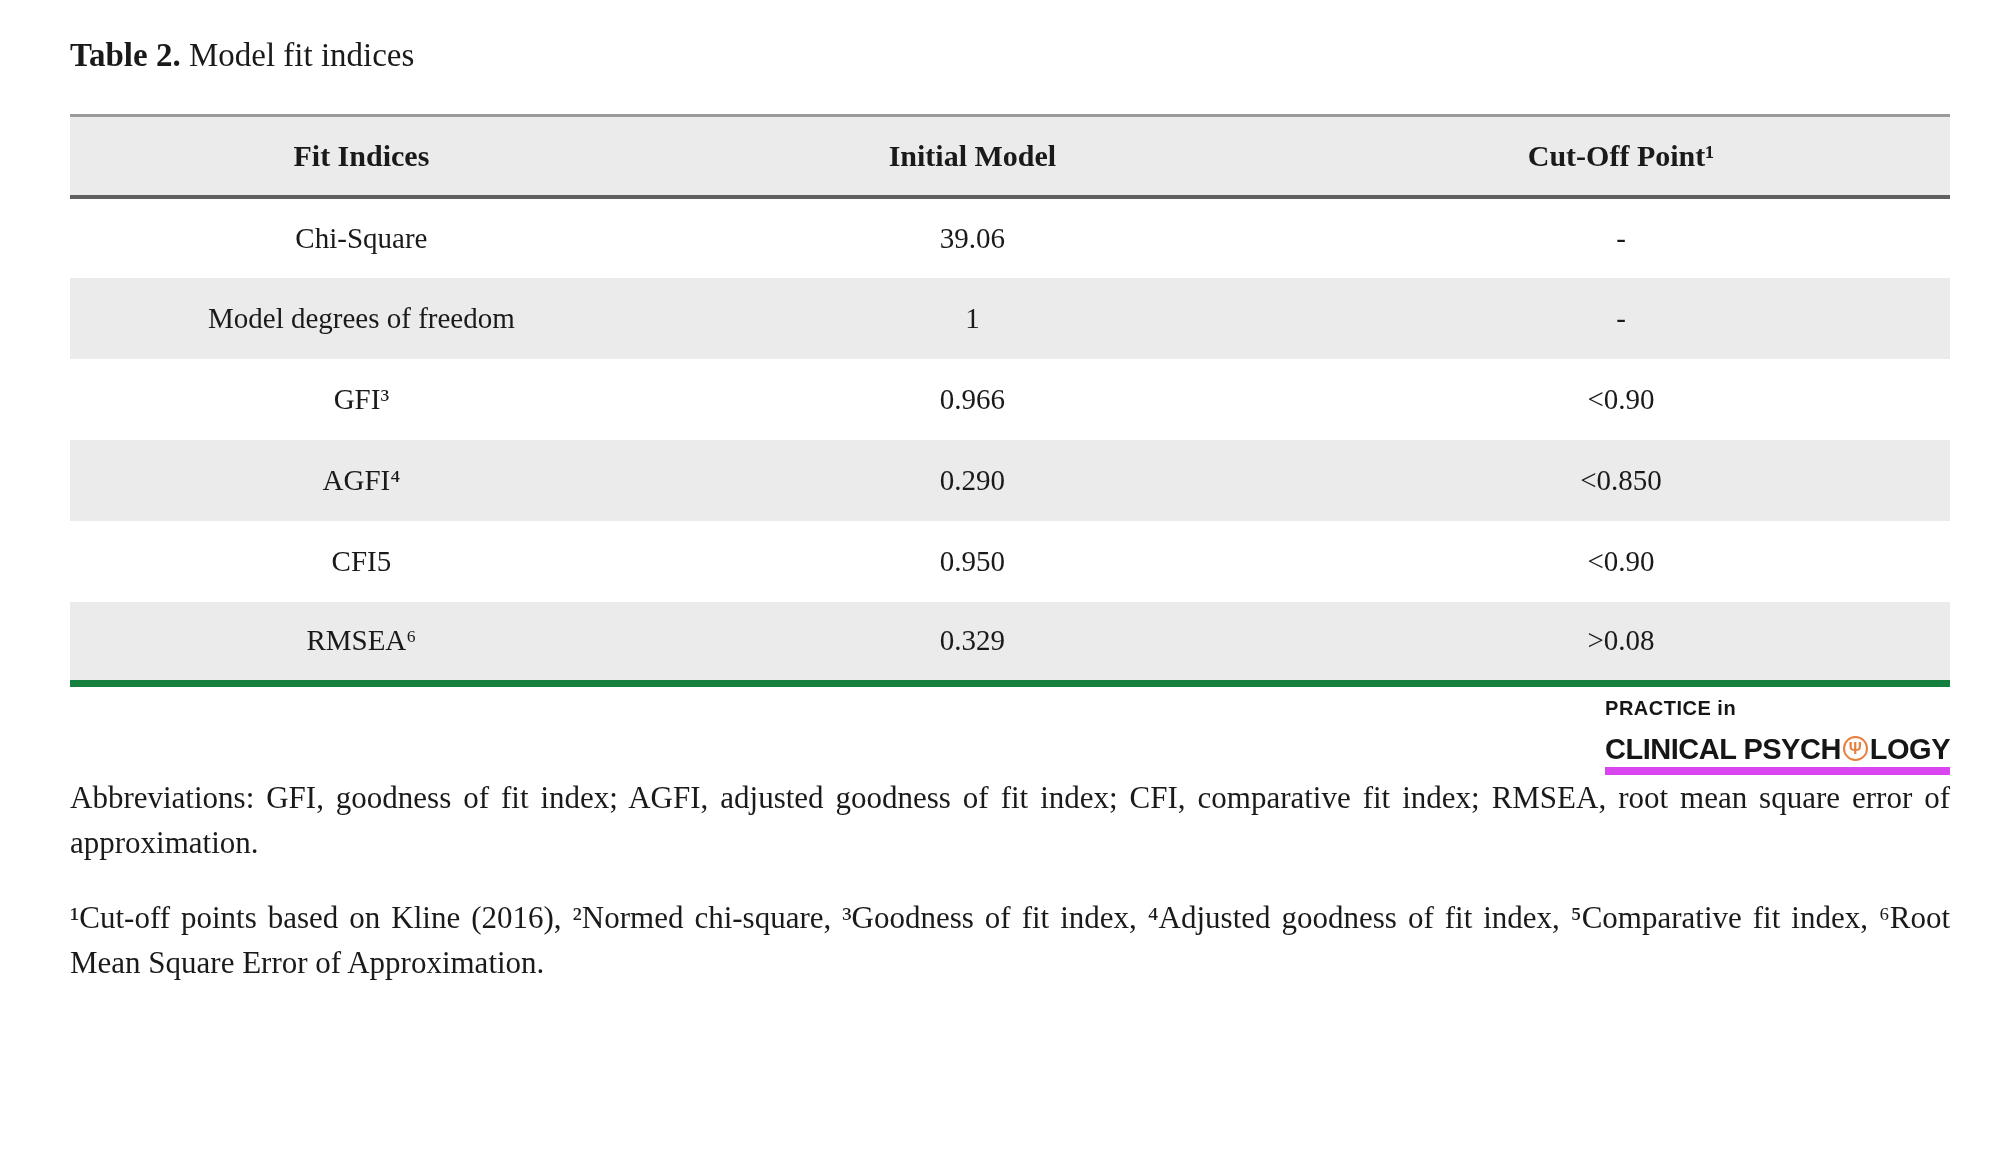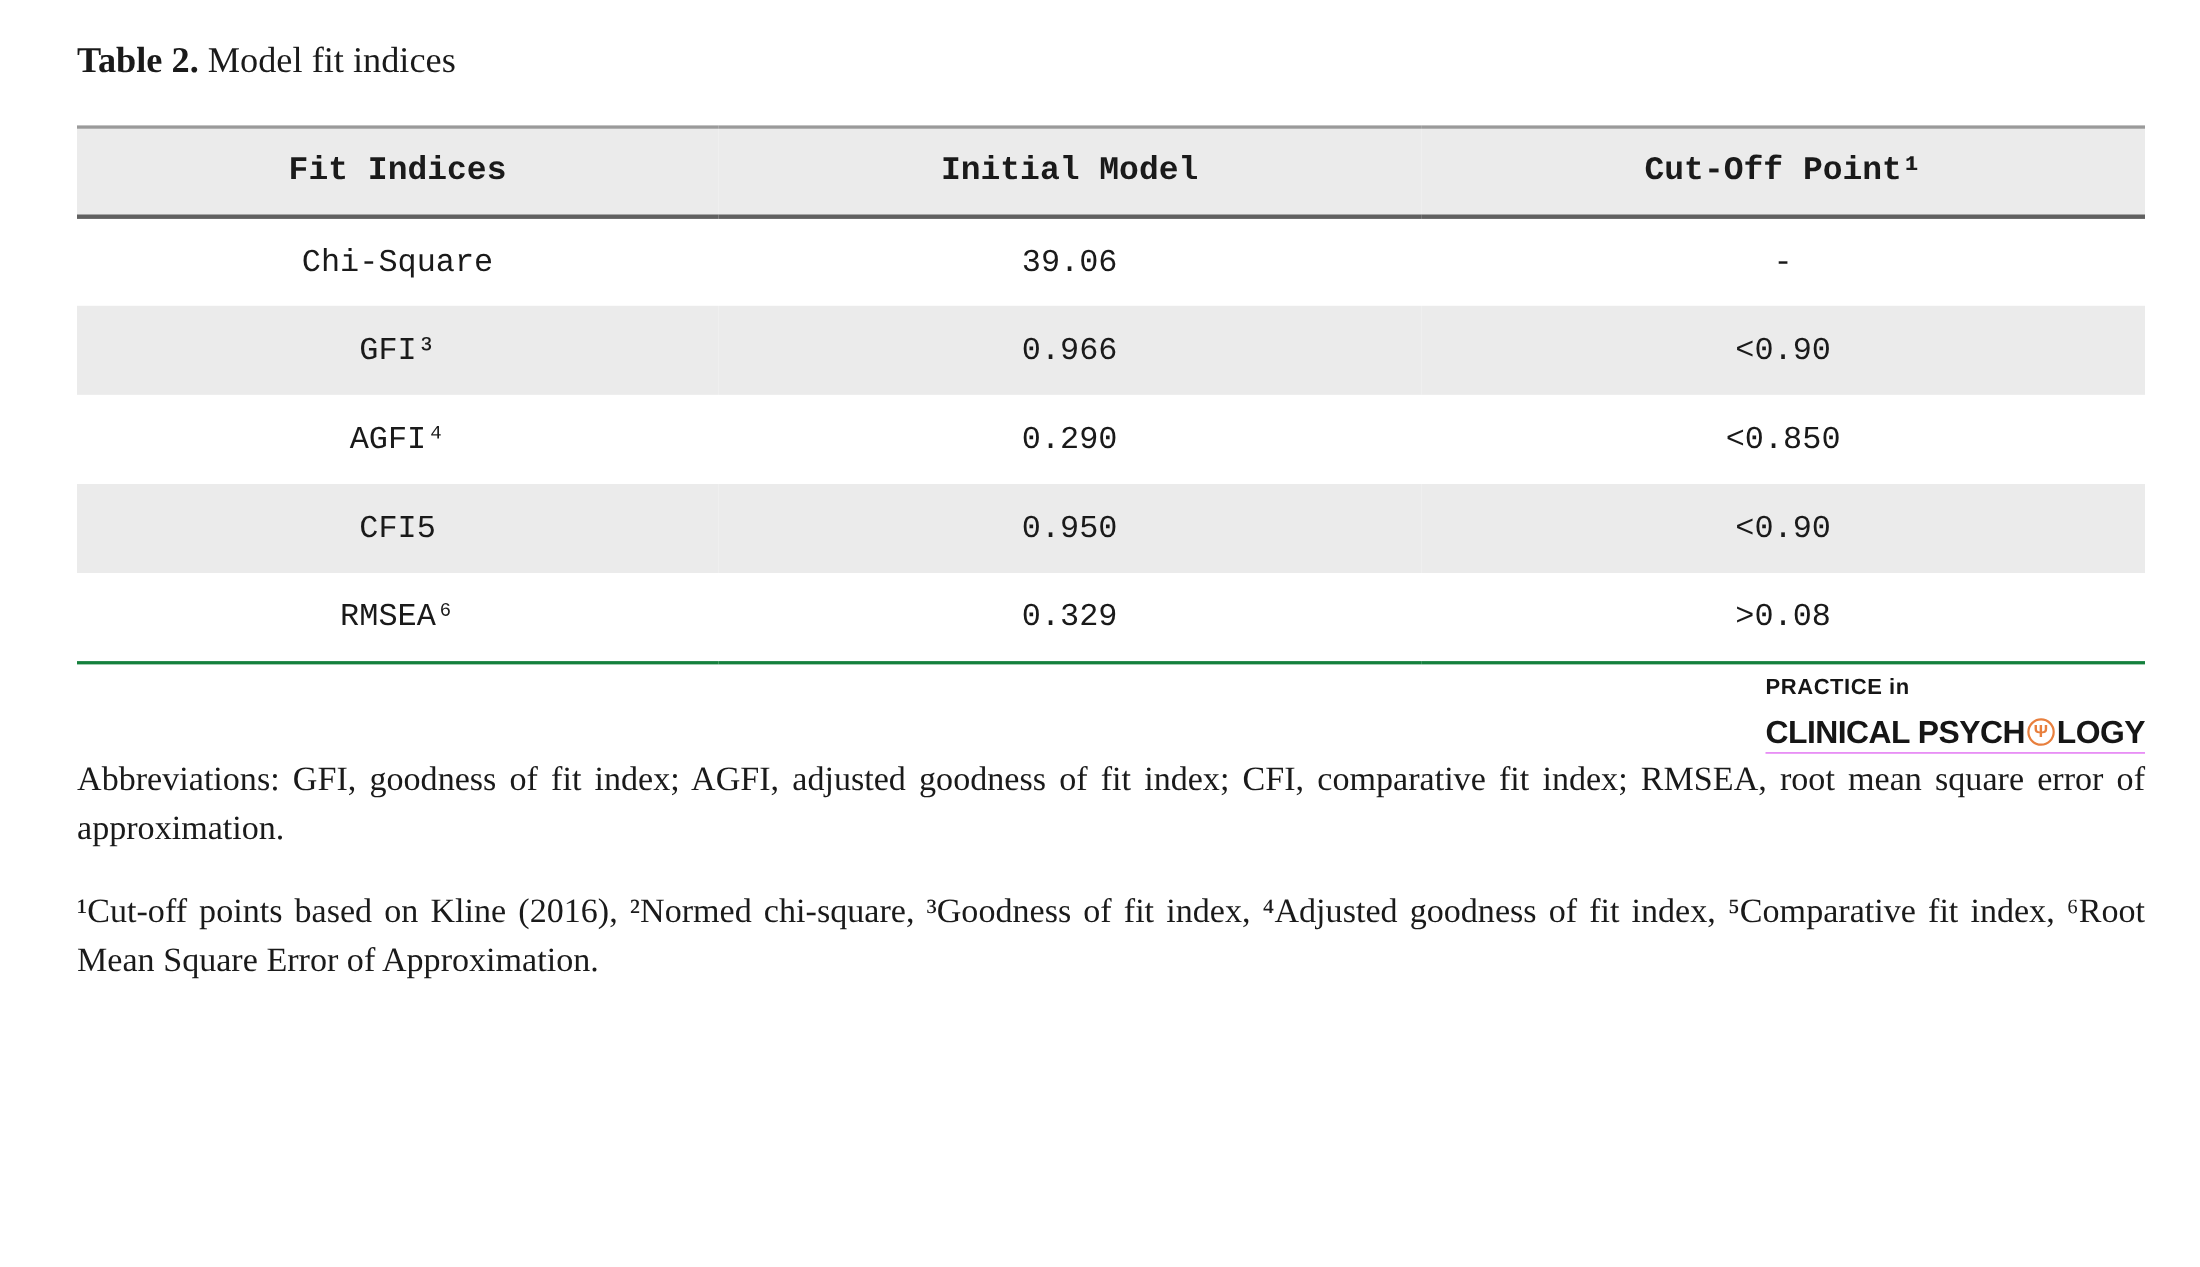--- a/index.html
+++ b/index.html
@@ -22,23 +22,23 @@
     line-height: 1.2;
     margin: 4px 0 38px 0;
   }
   .table-title .bold { font-weight: bold; }
 
   
   table.fit-table {
     width: 1880px;
     border-collapse: collapse;
     table-layout: fixed;
-    font-family: Liberation Mono, monospace;
+    font-family: Liberation Serif, serif;
     border-top: 3px solid #9a9a9a;
-    border-bottom: 3px solid #15803d;
+    border-bottom: 7px solid #15803d;
   }
   table.fit-table thead tr {
     background: #ebebeb;
     height: 82px;
     border-bottom: 4px solid #606060;
   }
   table.fit-table th {
     font-size: 30px;
     font-weight: bold;
     text-align: center;
@@ -55,21 +55,21 @@
   
   .logo-row {
     width: 1880px;
     display: flex;
     justify-content: flex-end;
     margin-top: 10px;
   }
   .logo {
     display: inline-block;
     text-align: left;
-    border-bottom: 1px solid #d946ef;
+    border-bottom: 8px solid #d946ef;
     padding-bottom: 3px;
     font-family: "Liberation Sans", "DejaVu Sans", sans-serif;
     color: #161616;
   }
   .logo-line1 {
     font-size: 20px;
     font-weight: bold;
     letter-spacing: 0.5px;
     line-height: 1.1;
   }
@@ -134,20 +134,25 @@
         <th>Cut-Off Point¹</th>
       </tr>
     </thead>
     <tbody>
       <tr>
         <td>Chi-Square</td>
         <td>39.06</td>
         <td>-</td>
       </tr>
       <tr>
+        <td>Model degrees of freedom</td>
+        <td>1</td>
+        <td>-</td>
+      </tr>
+      <tr>
         <td>GFI³</td>
         <td>0.966</td>
         <td>&lt;0.90</td>
       </tr>
       <tr>
         <td>AGFI⁴</td>
         <td>0.290</td>
         <td>&lt;0.850</td>
       </tr>
       <tr>

